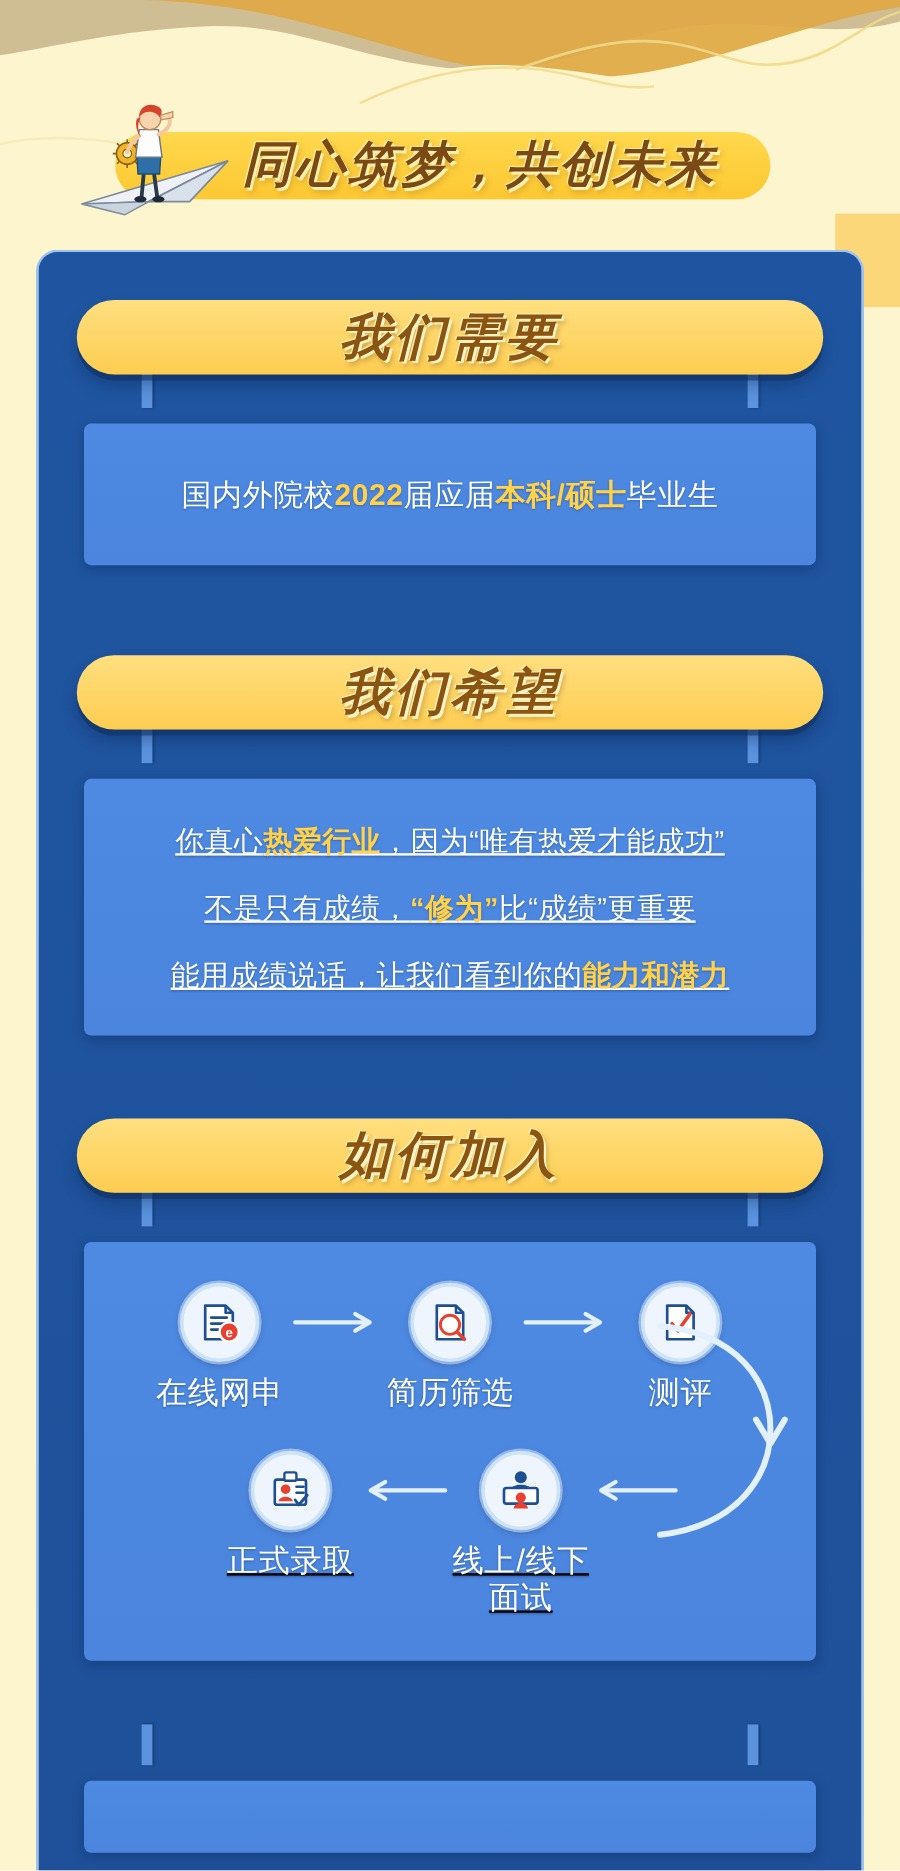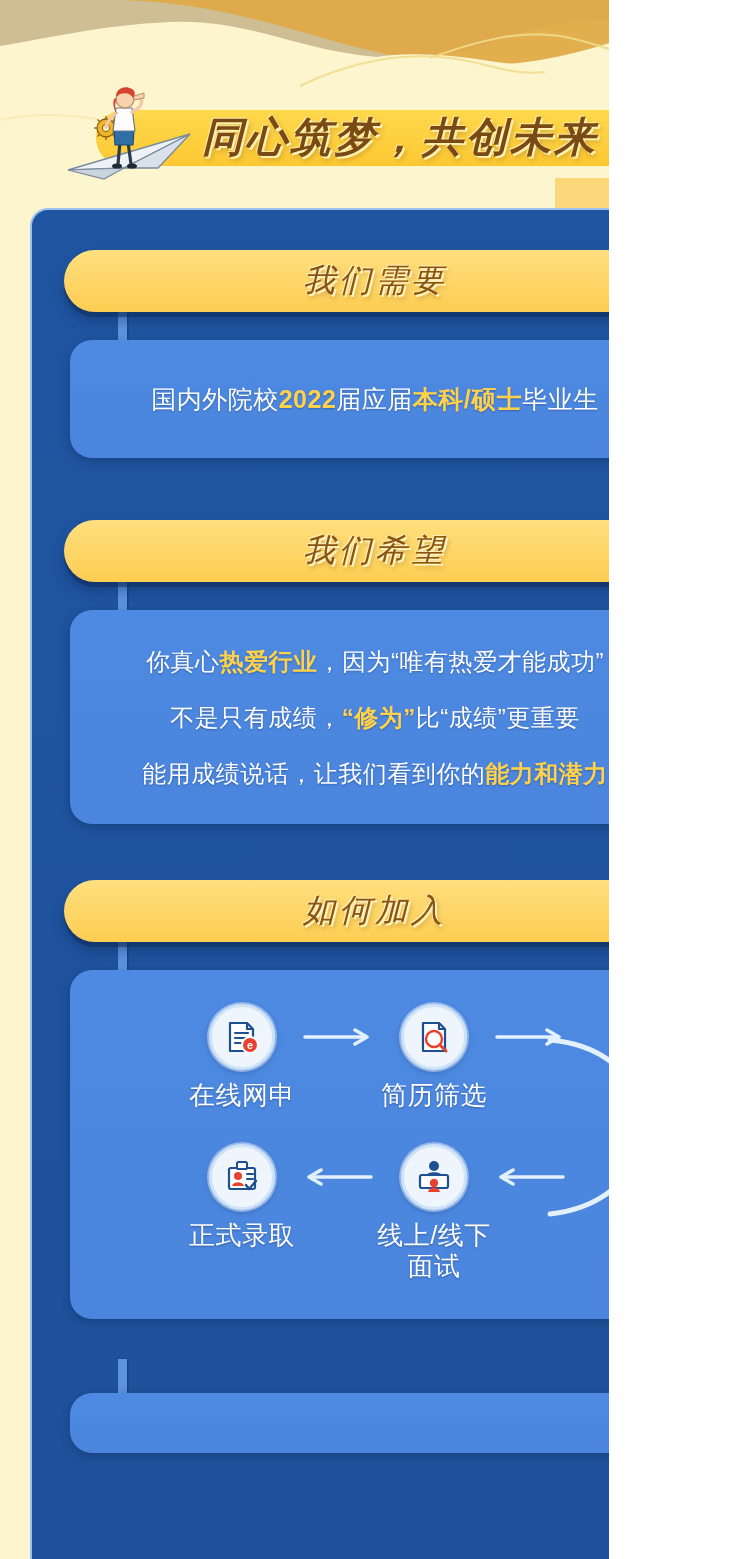--- a/index.html
+++ b/index.html
@@ -6,21 +6,21 @@
     margin: 0;
     padding: 0;
     background: #ffffff;
   }
   body {
     font-family: "Liberation Sans", "DejaVu Sans", sans-serif;
   }
 
   .poster {
     position: relative;
-    width: 609px;
+    width: 750px;
     height: 1559px;
     overflow: hidden;
     background: #fdf5cd;
   }
 
   
   .bg-waves {
     position: absolute;
     left: 0; top: 0;
     width: 750px; height: 230px;
@@ -109,22 +109,22 @@
     height: 62px;
     background: linear-gradient(180deg, #ffdf7f 0%, #fdcd51 100%);
     border-radius: 31px;
     box-shadow: 0 5px 0 rgba(16,48,96,.55), 0 9px 12px rgba(10,35,80,.35);
     display: flex;
     align-items: center;
     justify-content: center;
     z-index: 4;
   }
   .pill-label {
-    font-size: 32px;
-    font-weight: normal;
+    font-size: 42px;
+    font-weight: bold;
     font-style: italic;
     letter-spacing: 4px;
     color: #8a5411;
     text-shadow:
       2px 2px 0 #fff3c4,
       -1px -1px 0 rgba(255,248,214,.75),
       3px 4px 4px rgba(110,62,8,.3);
     white-space: nowrap;
   }
 
@@ -143,24 +143,24 @@
     height: 34px;
     background: #5b93de;
     box-shadow: 1px 0 2px rgba(10,35,80,.45);
   }
   .connector.left  { left: 54px; }
   .connector.right { right: 54px; }
 
   
   .card {
     position: relative;
-    margin: 0 auto;
+    margin: 13px auto;
     width: 610px;
     background: linear-gradient(180deg, #4e8ae2 0%, #4b85dd 100%);
-    border-radius: 22px;
+    border-radius: 6px;
     box-shadow: 0 3px 10px rgba(8,30,70,.3);
     z-index: 3;
     box-sizing: border-box;
   }
 
   
   .need-card {
     height: 118px;
     display: flex;
     align-items: center;
@@ -182,33 +182,34 @@
     flex-direction: column;
     align-items: center;
     gap: 24px;
   }
   .hope-line {
     font-size: 24px;
     color: #ffffff;
     letter-spacing: .5px;
     text-shadow: 0 1px 2px rgba(10,35,80,.35);
     white-space: nowrap;
+    text-decoration: underline;
   }
 
   
   .flow-card {
     padding: 34px 0 36px 0;
   }
   .flow-row {
     display: flex;
     align-items: flex-start;
     justify-content: center;
     gap: 0;
   }
-  .flow-row.row2 { margin-top: 32px; }
+  .flow-row.row2 { margin-top: 32px; text-decoration: underline; }
   .flow-node {
     width: 118px;
     display: flex;
     flex-direction: column;
     align-items: center;
   }
   .node-circle {
     width: 66px;
     height: 66px;
     border-radius: 50%;
@@ -409,20 +410,30 @@
             <div class="node-label">简历筛选</div>
           </div>
 
           <div class="flow-arrow">
             <svg width="70" height="18" viewBox="0 0 70 18" xmlns="http://www.w3.org/2000/svg">
               <line x1="2" y1="9" x2="62" y2="9" stroke="#e3f0fd" stroke-width="3.5" stroke-linecap="round"></line>
               <path d="M52,2 L64,9 L52,16" fill="none" stroke="#e3f0fd" stroke-width="3.5" stroke-linecap="round" stroke-linejoin="round"></path>
             </svg>
           </div>
 
+          <div class="flow-node">
+            <div class="node-circle">
+              <svg width="38" height="38" viewBox="0 0 38 38" xmlns="http://www.w3.org/2000/svg">
+                <path d="M8,5 H24 L30,11 V33 H8 Z" fill="#ffffff" stroke="#1e4f90" stroke-width="2.2" stroke-linejoin="round"></path>
+                <path d="M24,5 V11 H30" fill="none" stroke="#1e4f90" stroke-width="2.2" stroke-linejoin="round"></path>
+                <path d="M12,20 L17,26 L27,12" fill="none" stroke="#e8412f" stroke-width="3" stroke-linecap="round" stroke-linejoin="round"></path>
+              </svg>
+            </div>
+            <div class="node-label">测评</div>
+          </div>
 
         </div>
 
         <div class="flow-row row2">
 
           <div class="flow-node">
             <div class="node-circle">
               <svg width="38" height="38" viewBox="0 0 38 38" xmlns="http://www.w3.org/2000/svg">
                 <rect x="6" y="10" width="26" height="21" rx="2" fill="#ffffff" stroke="#1e4f90" stroke-width="2.2"></rect>
                 <rect x="14" y="4" width="10" height="7" rx="1.6" fill="#ffffff" stroke="#1e4f90" stroke-width="2"></rect>

